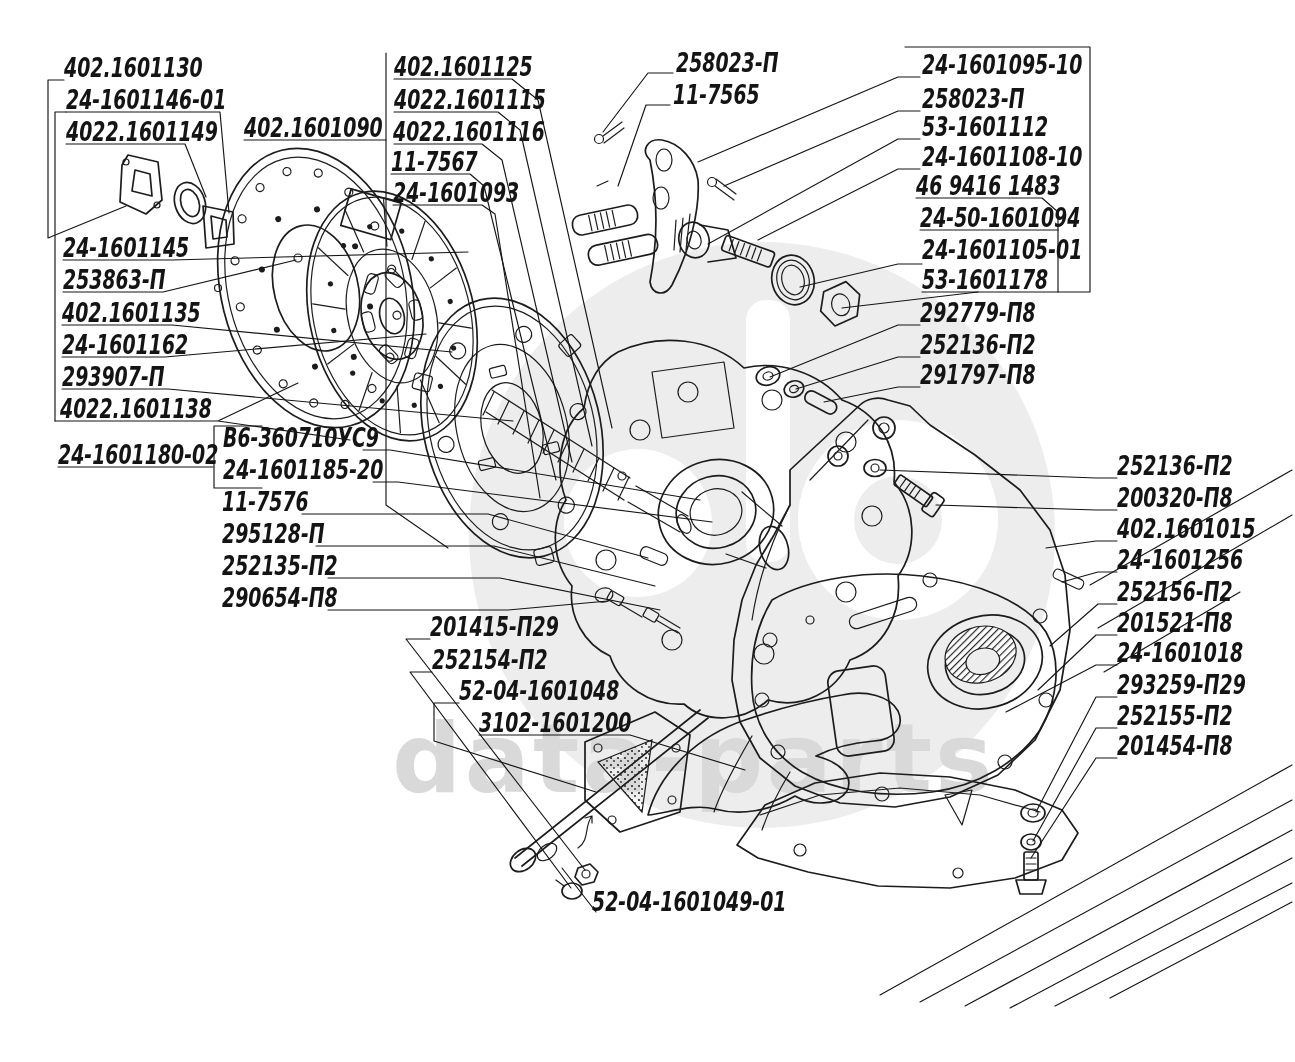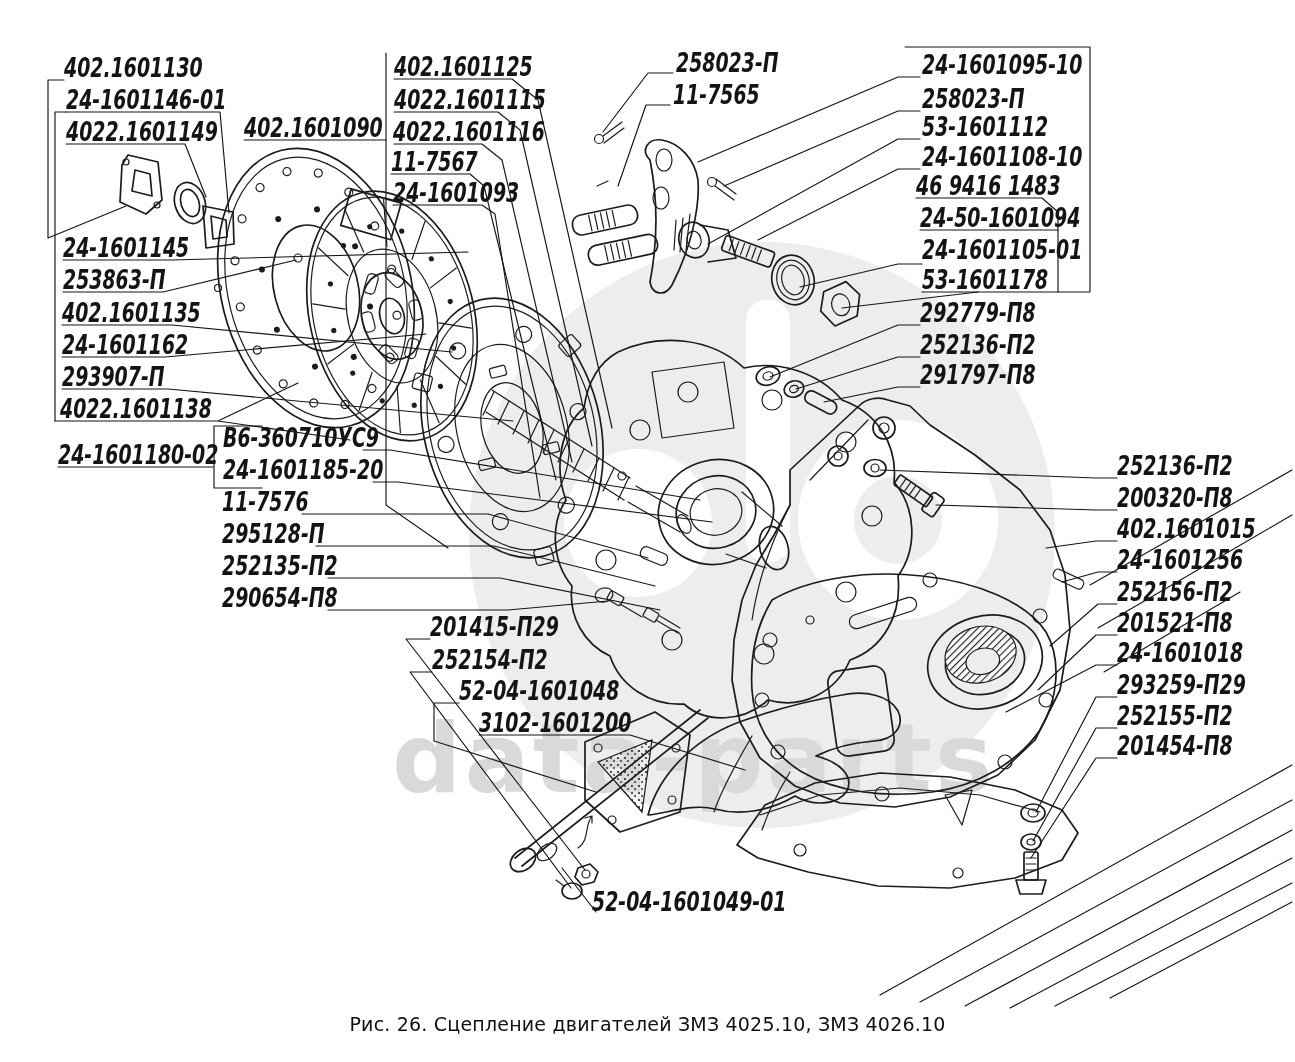--- a/index.html
+++ b/index.html
@@ -441,15 +441,14 @@
 <div class="part-label" style="left:1117px;top:639px">24-1601018</div>
 <div class="part-label" style="left:1117px;top:671px">293259-П29</div>
 <div class="part-label" style="left:1117px;top:702px">252155-П2</div>
 <div class="part-label" style="left:1117px;top:732px">201454-П8</div>
 <div class="part-label" style="left:430px;top:613px">201415-П29</div>
 <div class="part-label" style="left:432px;top:646px">252154-П2</div>
 <div class="part-label" style="left:459px;top:677px">52-04-1601048</div>
 <div class="part-label" style="left:479px;top:709px">3102-1601200</div>
 <div class="part-label" style="left:592px;top:888px">52-04-1601049-01</div>
 
-<div class="caption">Рис. 26. Сцепление двигателей  ЗМЗ 4025.10, ЗМЗ 4026.10</div>
 
 </div>
 
 </body></html>

